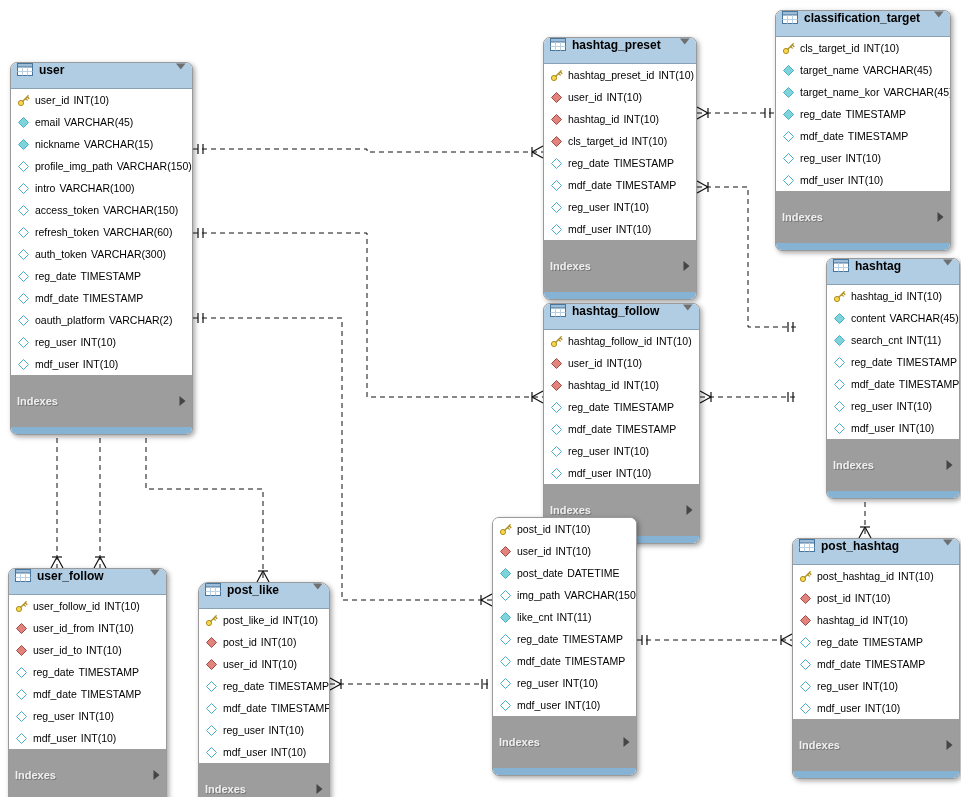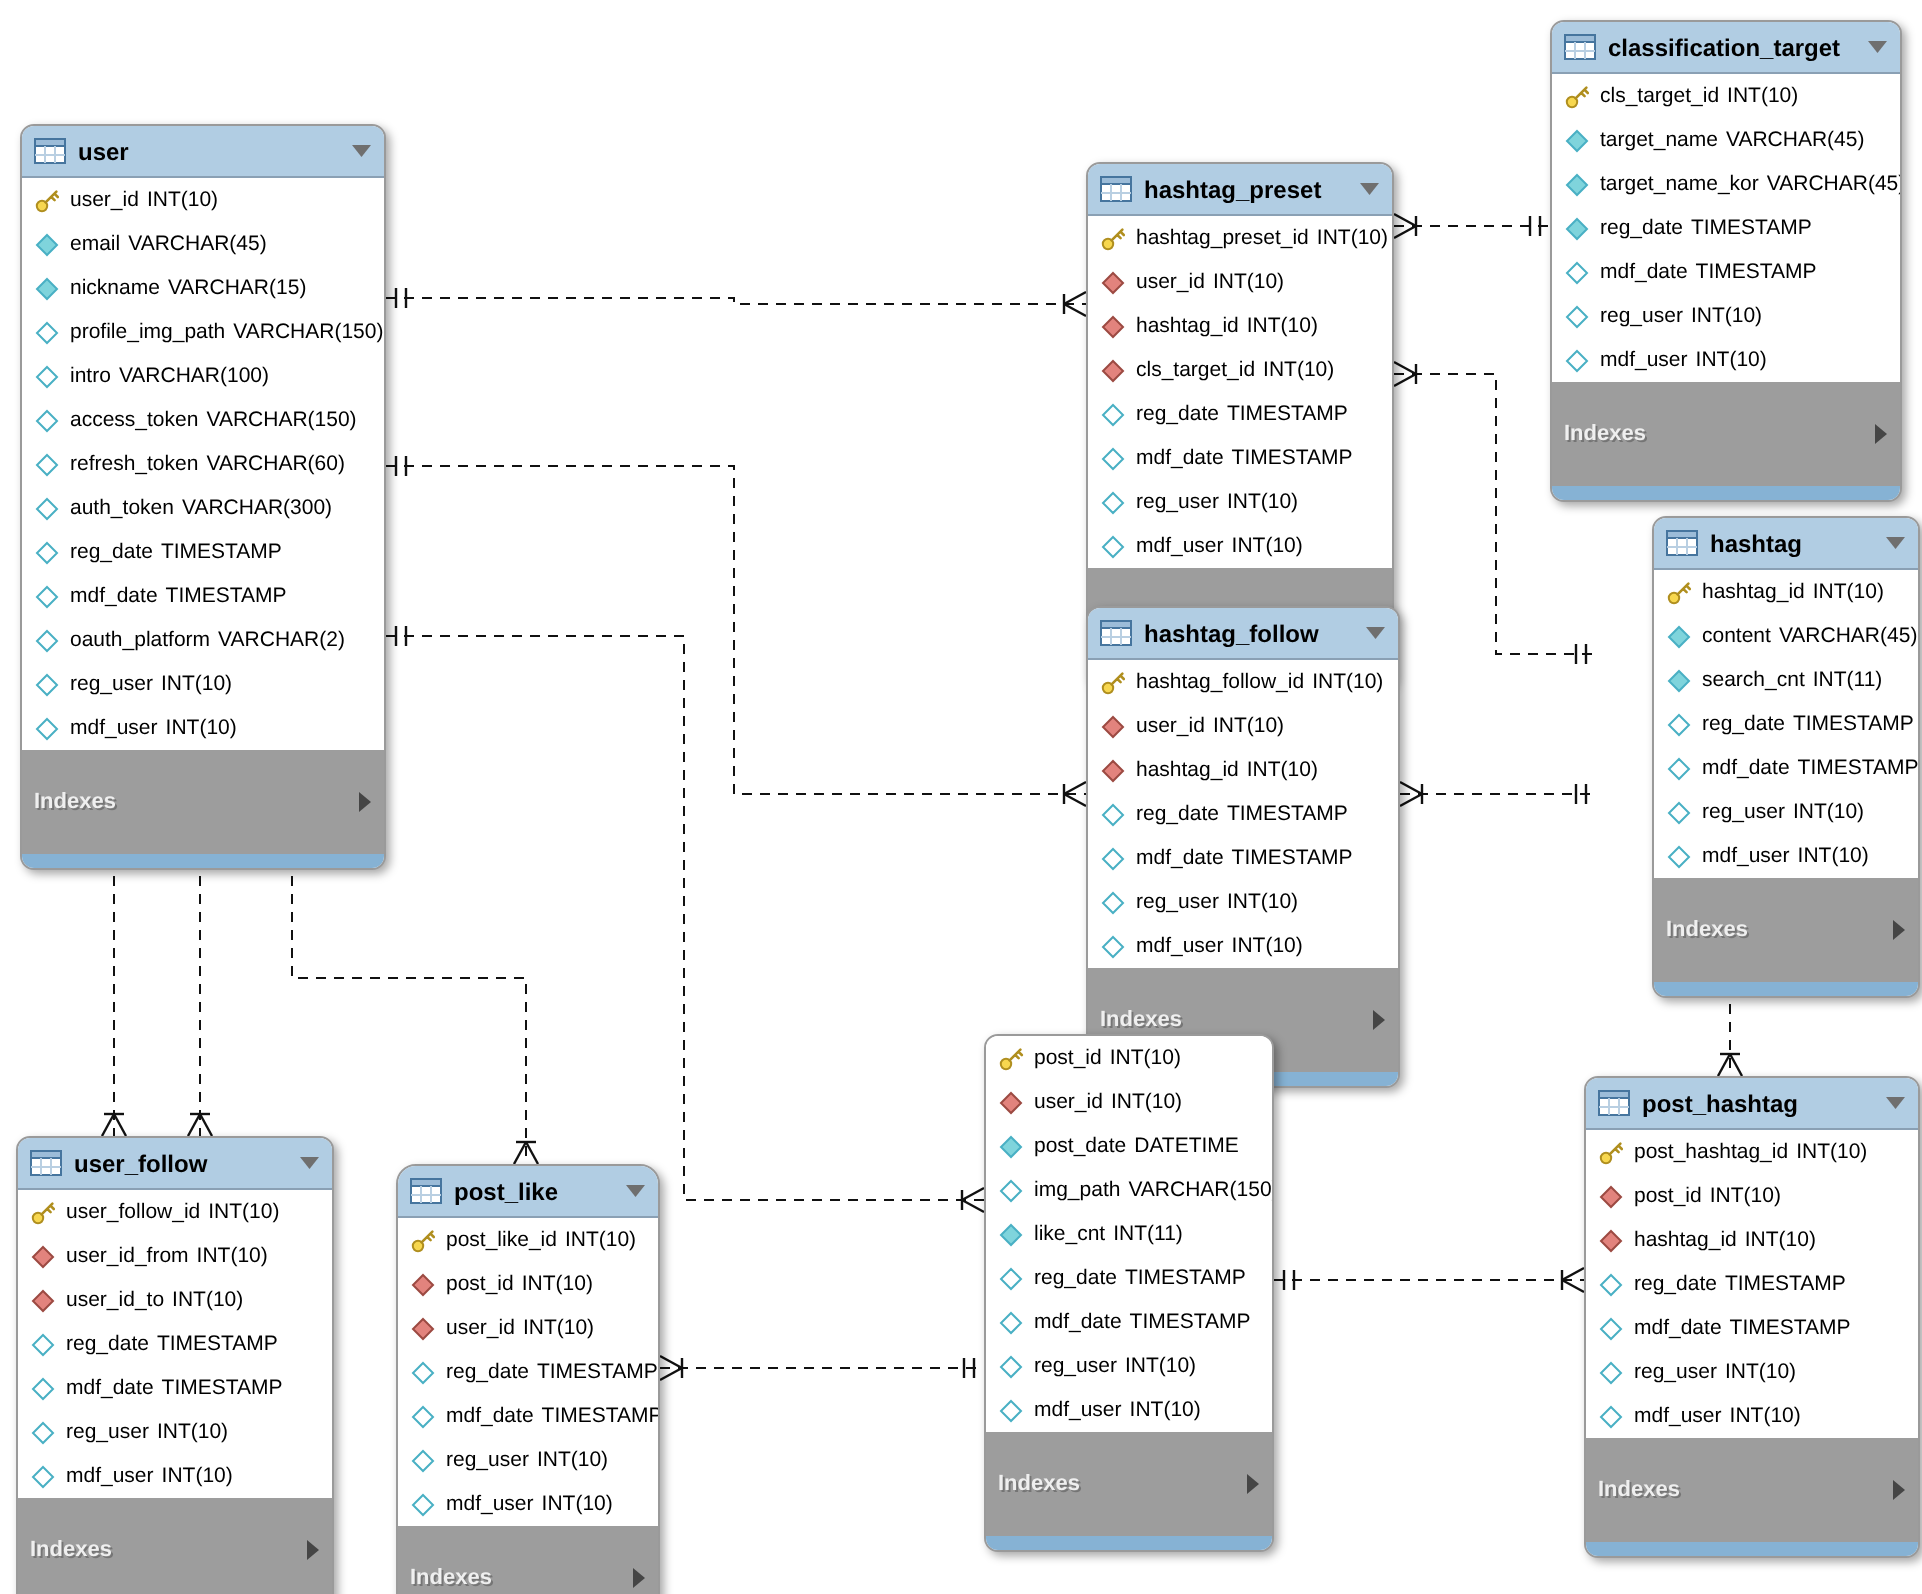--- a/index.html
+++ b/index.html
@@ -10,21 +10,21 @@
   }
   #canvas{position:absolute;left:0;top:0;width:961px;height:797px;}
   #rels{position:absolute;left:0;top:0;z-index:1;}
   .tbl{
     position:absolute;z-index:2;box-sizing:border-box;
     background:#fff;border:1px solid var(--table-border,#9a9a9a);
     border-radius:7px;overflow:hidden;
     box-shadow:2px 2px 5px rgba(0,0,0,.35);
   }
   .hd{
-    display:flex;align-items:center;height:25px;padding:0 6px;
+    display:flex;height:25px;padding:0 6px;
     background:var(--header-bg,#b1cde3);
     border-bottom:1px solid var(--header-border,#8aa0b4);
     font-size:12px;font-weight:bold;color:#000;
   }
   .hd .ticon{margin-right:6px;flex:none;}
   .tname{white-space:nowrap;}
   .hd .arr{margin-left:auto;flex:none;}
   .row{
     display:flex;align-items:center;height:22px;padding:0 6px;
     font-size:10.5px;color:var(--row-text,#000);background:#fff;
@@ -249,21 +249,21 @@
         <span class="ct">INT(10)</span>
       </div>
       <div class="fx">
         <span>Indexes</span>
         <svg width="7" height="10" class="arr">
           <polygon points="0.5,0 6.5,5 0.5,10" fill="#454545"></polygon>
         </svg>
       </div>
       <div class="strip"></div>
     </div>
-    <div class="tbl" style="left: 543px; top: 37px; width: 154px; margin-top: 44px;">
+    <div class="tbl" style="left: 543px; top: 37px; width: 154px;">
       <div class="hd">
         <svg width="16" height="13" class="ticon">
           <rect x="0.5" y="0.5" width="15" height="12" fill="#ffffff" stroke="#46759e"></rect>
           <rect x="0.5" y="0.5" width="15" height="3.5" fill="#9cbcd8" stroke="#46759e"></rect>
           <line x1="5.5" y1="4" x2="5.5" y2="12.5" stroke="#b9cfe2"></line>
           <line x1="10.5" y1="4" x2="10.5" y2="12.5" stroke="#b9cfe2"></line>
           <line x1="0.5" y1="8.5" x2="15.5" y2="8.5" stroke="#b9cfe2"></line>
         </svg>
         <span class="tname">hashtag_preset</span>
         <svg width="10" height="7" class="arr">

